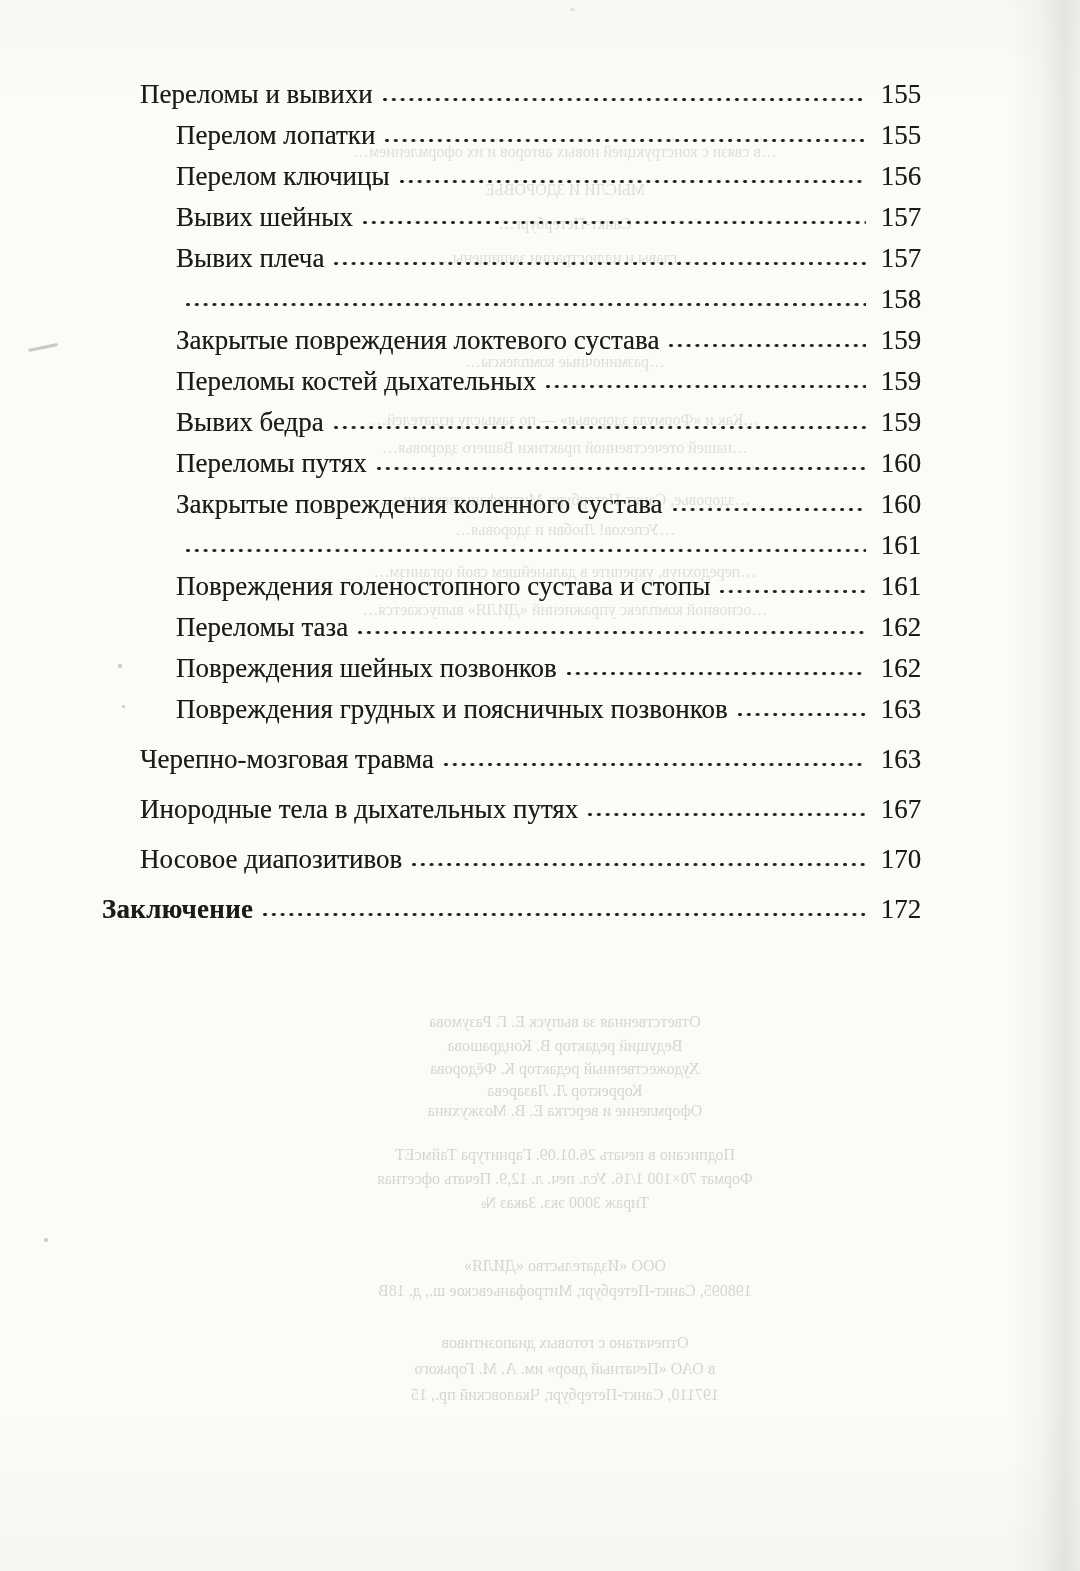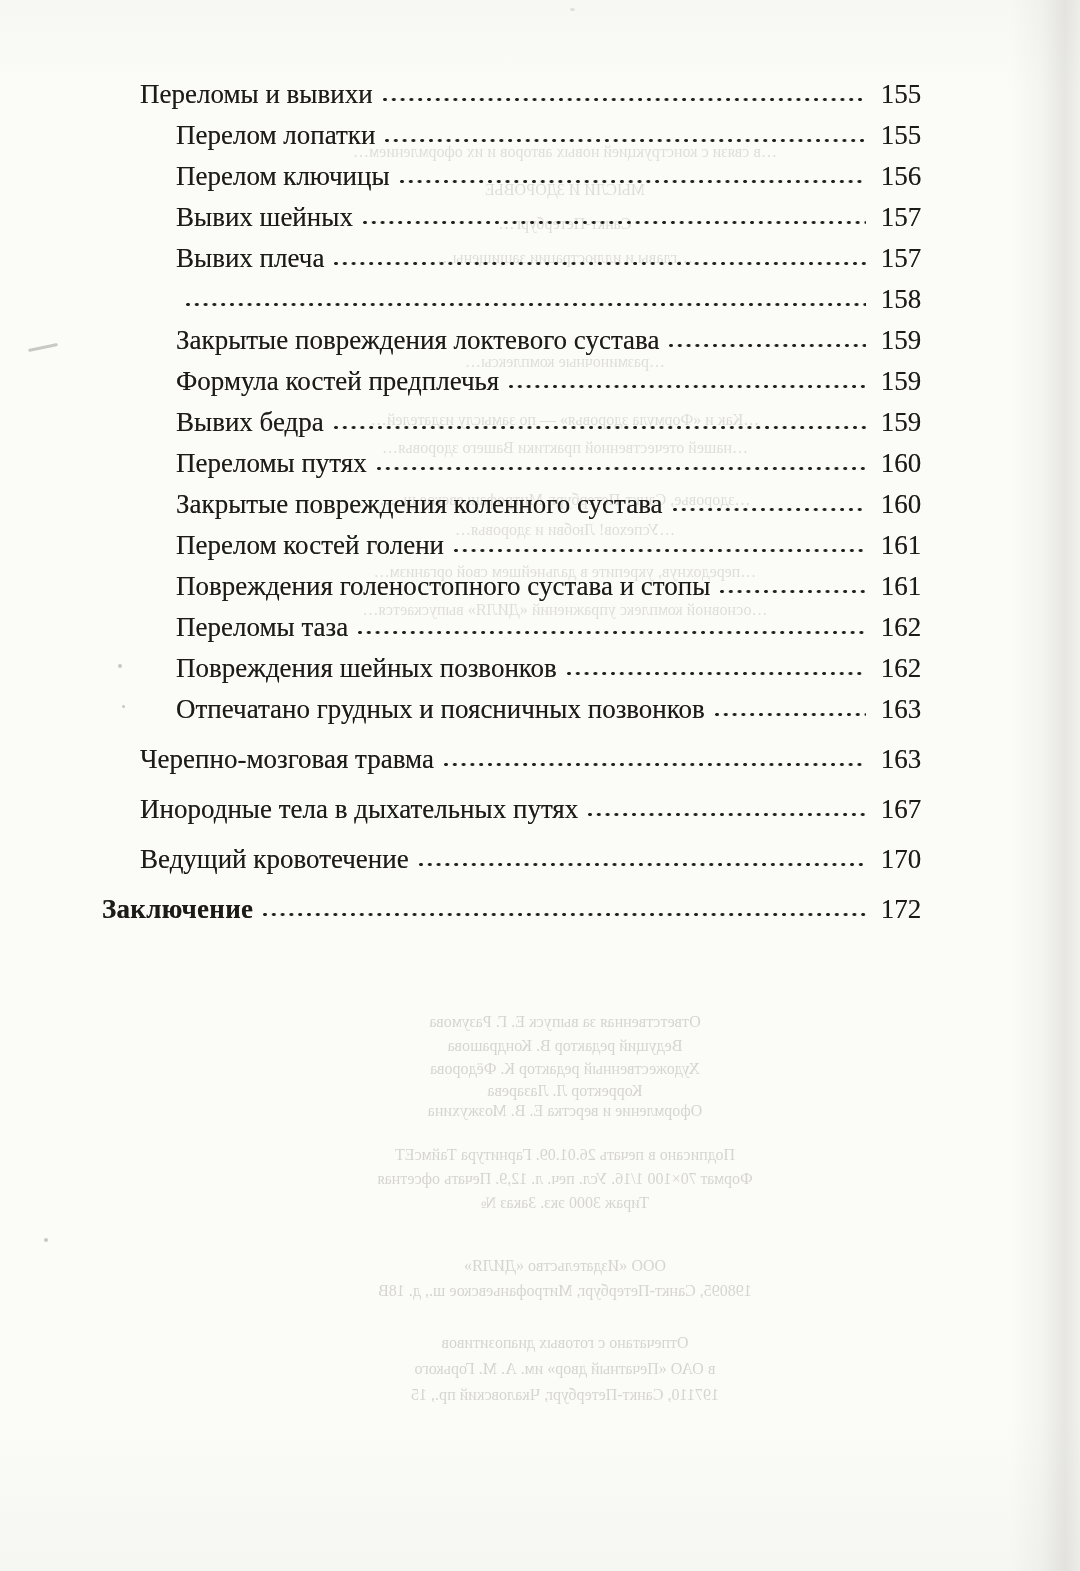--- a/index.html
+++ b/index.html
@@ -178,21 +178,21 @@
     <span class="pg">158</span>
   </div>
 
   <div class="row lvl2">
     <span class="lbl">Закрытые повреждения локтевого сустава</span>
     <span class="leader"></span>
     <span class="pg">159</span>
   </div>
 
   <div class="row lvl2">
-    <span class="lbl">Формула костей предплечья</span>
+    <span class="lbl">Переломы костей дыхательных</span>
     <span class="leader"></span>
     <span class="pg">159</span>
   </div>
 
   <div class="row lvl2">
     <span class="lbl">Вывих бедра</span>
     <span class="leader"></span>
     <span class="pg">159</span>
   </div>
 
@@ -202,21 +202,20 @@
     <span class="pg">160</span>
   </div>
 
   <div class="row lvl2">
     <span class="lbl">Закрытые повреждения коленного сустава</span>
     <span class="leader"></span>
     <span class="pg">160</span>
   </div>
 
   <div class="row lvl2">
-    <span class="lbl">Перелом костей голени</span>
     <span class="leader"></span>
     <span class="pg">161</span>
   </div>
 
   <div class="row lvl2">
     <span class="lbl">Повреждения голеностопного сустава и стопы</span>
     <span class="leader"></span>
     <span class="pg">161</span>
   </div>
 
@@ -226,39 +225,39 @@
     <span class="pg">162</span>
   </div>
 
   <div class="row lvl2">
     <span class="lbl">Повреждения шейных позвонков</span>
     <span class="leader"></span>
     <span class="pg">162</span>
   </div>
 
   <div class="row lvl2">
-    <span class="lbl">Отпечатано грудных и поясничных позвонков</span>
+    <span class="lbl">Повреждения грудных и поясничных позвонков</span>
     <span class="leader"></span>
     <span class="pg">163</span>
   </div>
 
   <div class="row lvl1 gap">
     <span class="lbl">Черепно-мозговая травма</span>
     <span class="leader"></span>
     <span class="pg">163</span>
   </div>
 
   <div class="row lvl1 gap">
     <span class="lbl">Инородные тела в дыхательных путях</span>
     <span class="leader"></span>
     <span class="pg">167</span>
   </div>
 
   <div class="row lvl1 gap">
-    <span class="lbl">Ведущий кровотечение</span>
+    <span class="lbl">Носовое диапозитивов</span>
     <span class="leader"></span>
     <span class="pg">170</span>
   </div>
 
   <div class="row lvl0 gap bold">
     <span class="lbl">Заключение</span>
     <span class="leader"></span>
     <span class="pg">172</span>
   </div>
 

